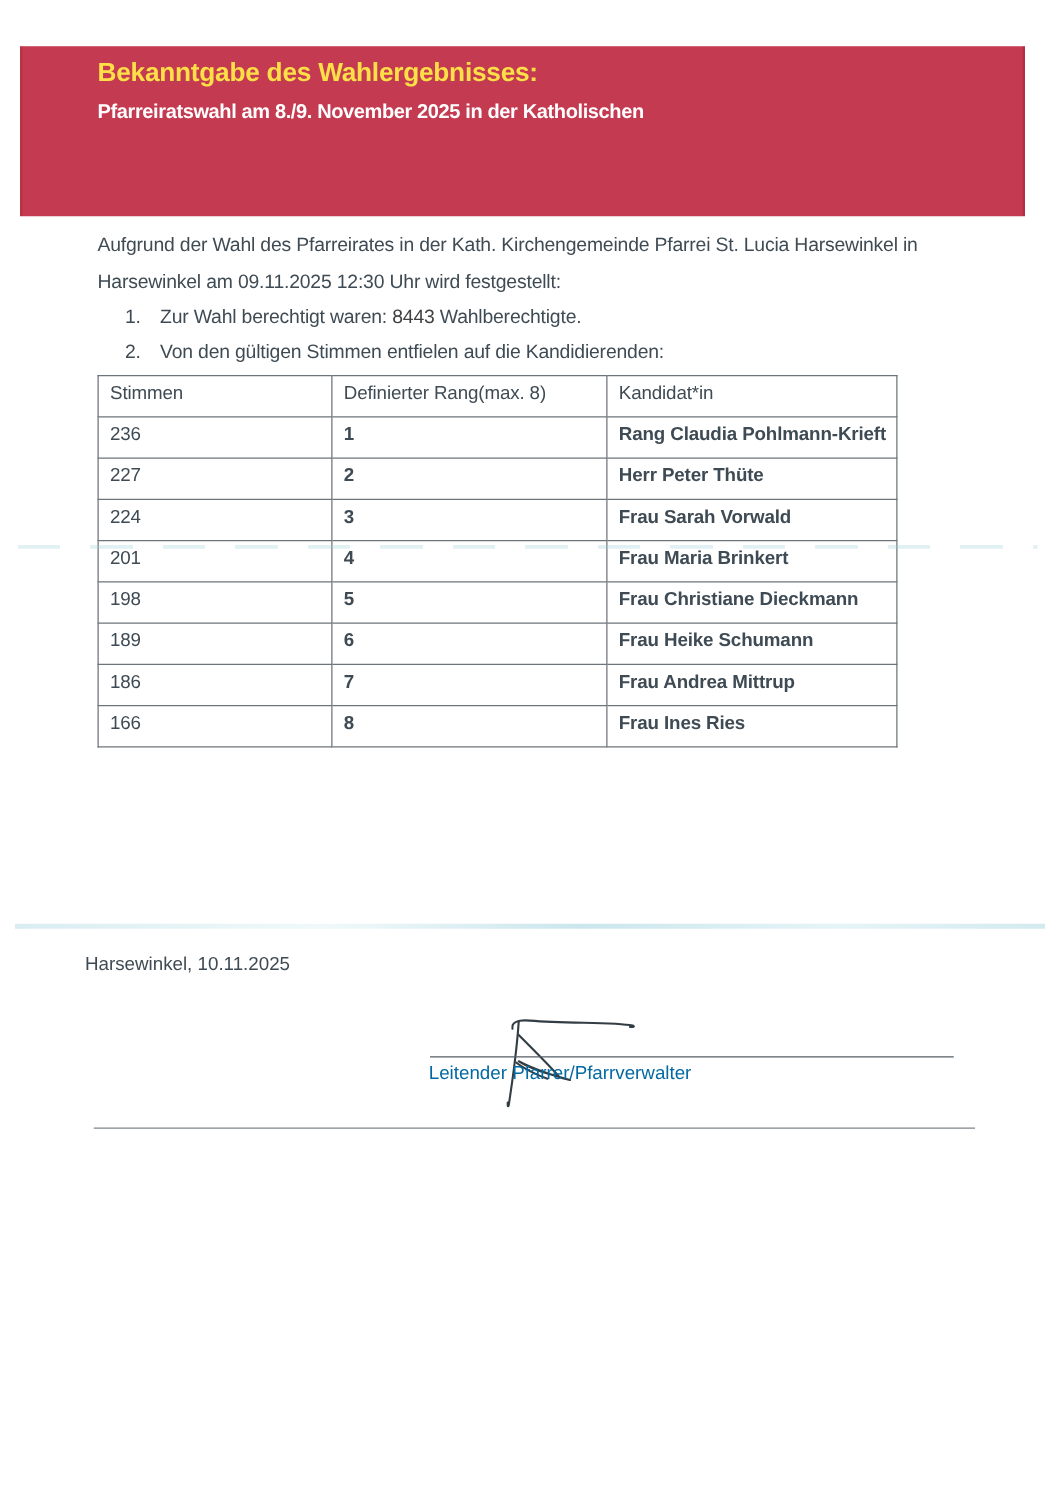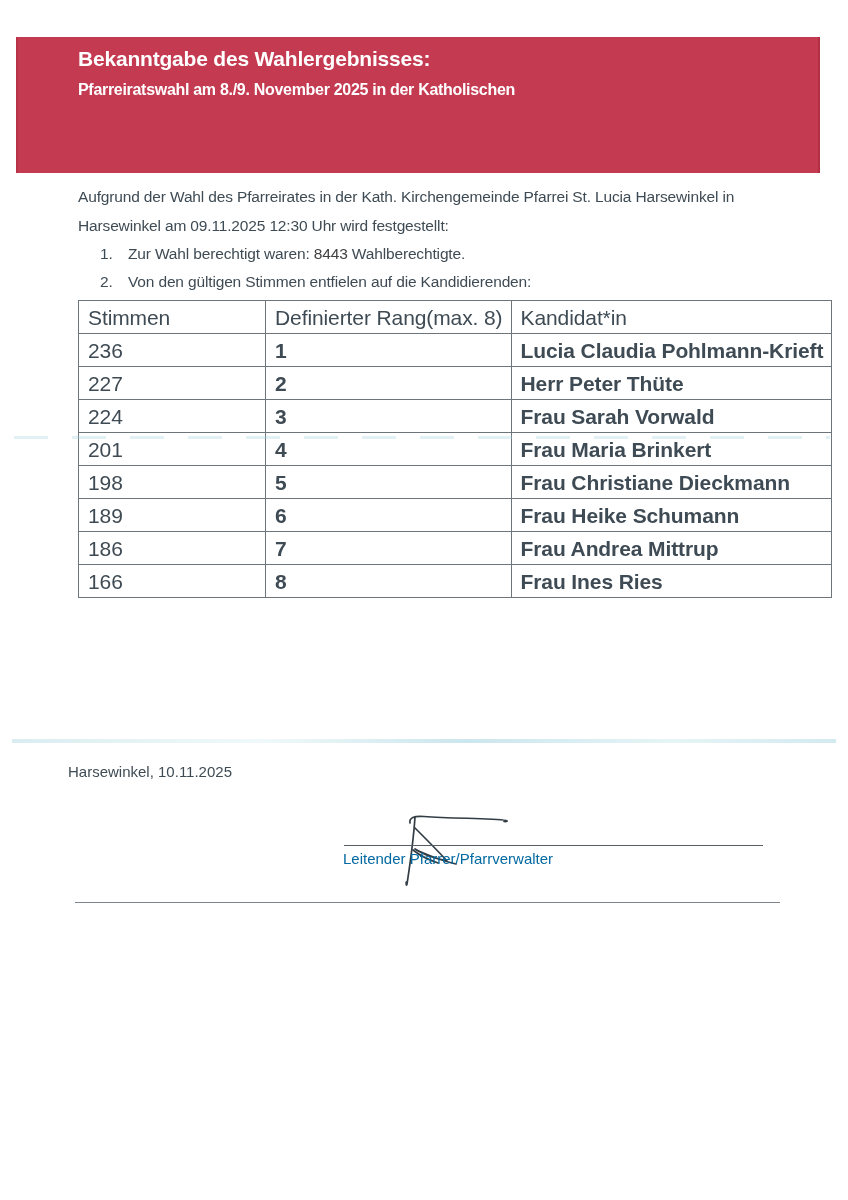--- a/index.html
+++ b/index.html
@@ -13,21 +13,21 @@
     margin:0 auto;
   }
   
   .banner{
     position:absolute;left:16px;top:37px;width:804px;height:136px;
     background:#c43a51;
     box-shadow:inset -2px 0 0 rgba(150,30,45,.35), inset 2px 0 0 rgba(150,30,45,.25);
   }
   .banner-title{
     position:absolute;left:62px;top:10px;
-    font-size:21px;font-weight:700;color:#ffffff;
+    font-size:21px;font-weight:700;color:#fde047;
     letter-spacing:-0.2px;white-space:nowrap;
   }
   .banner-sub{
     position:absolute;left:62px;
     font-size:16px;font-weight:700;color:#ffffff;
     letter-spacing:-0.3px;white-space:nowrap;
   }
   .banner-sub.s1{top:44px;}
   .banner-sub.s2{top:77px;}
   
@@ -35,21 +35,21 @@
   .intro .line{line-height:29px;white-space:nowrap;}
   
   .list{position:absolute;left:100px;top:240px;font-size:15.5px;letter-spacing:-0.15px;}
   .list .li{line-height:28px;white-space:nowrap;}
   .list .marker{display:inline-block;width:28px;}
   .highlight{color:#404040;}
   
   table.results{
     position:absolute;left:78px;top:300px;
     border-collapse:collapse;table-layout:fixed;
-    font-size:21px;color:#3f4b54;letter-spacing:-0.1px;
+    font-size:15px;color:#3f4b54;letter-spacing:-0.1px;
   }
   table.results th, table.results td{
     border:1px solid #6e757a;
     vertical-align:top;text-align:left;
     padding:5px 8px 0 9px;
     height:33px;box-sizing:border-box;
     font-weight:400;overflow:hidden;white-space:nowrap;
   }
   table.results td.c-rg{font-weight:600;}
   table.results td.c-kd{font-weight:600;}
@@ -113,21 +113,21 @@
       <tr>
         <th>Stimmen</th>
         <th>Definierter Rang(max. 8)</th>
         <th>Kandidat*in</th>
       </tr>
     </thead>
     <tbody>
       <tr>
         <td class="c-st">236</td>
         <td class="c-rg">1</td>
-        <td class="c-kd">Lucia Claudia Pohlmann-Krieft</td>
+        <td class="c-kd">Rang Claudia Pohlmann-Krieft</td>
       </tr>
       <tr>
         <td class="c-st">227</td>
         <td class="c-rg">2</td>
         <td class="c-kd">Herr Peter Thüte</td>
       </tr>
       <tr>
         <td class="c-st">224</td>
         <td class="c-rg">3</td>
         <td class="c-kd">Frau Sarah Vorwald</td>

